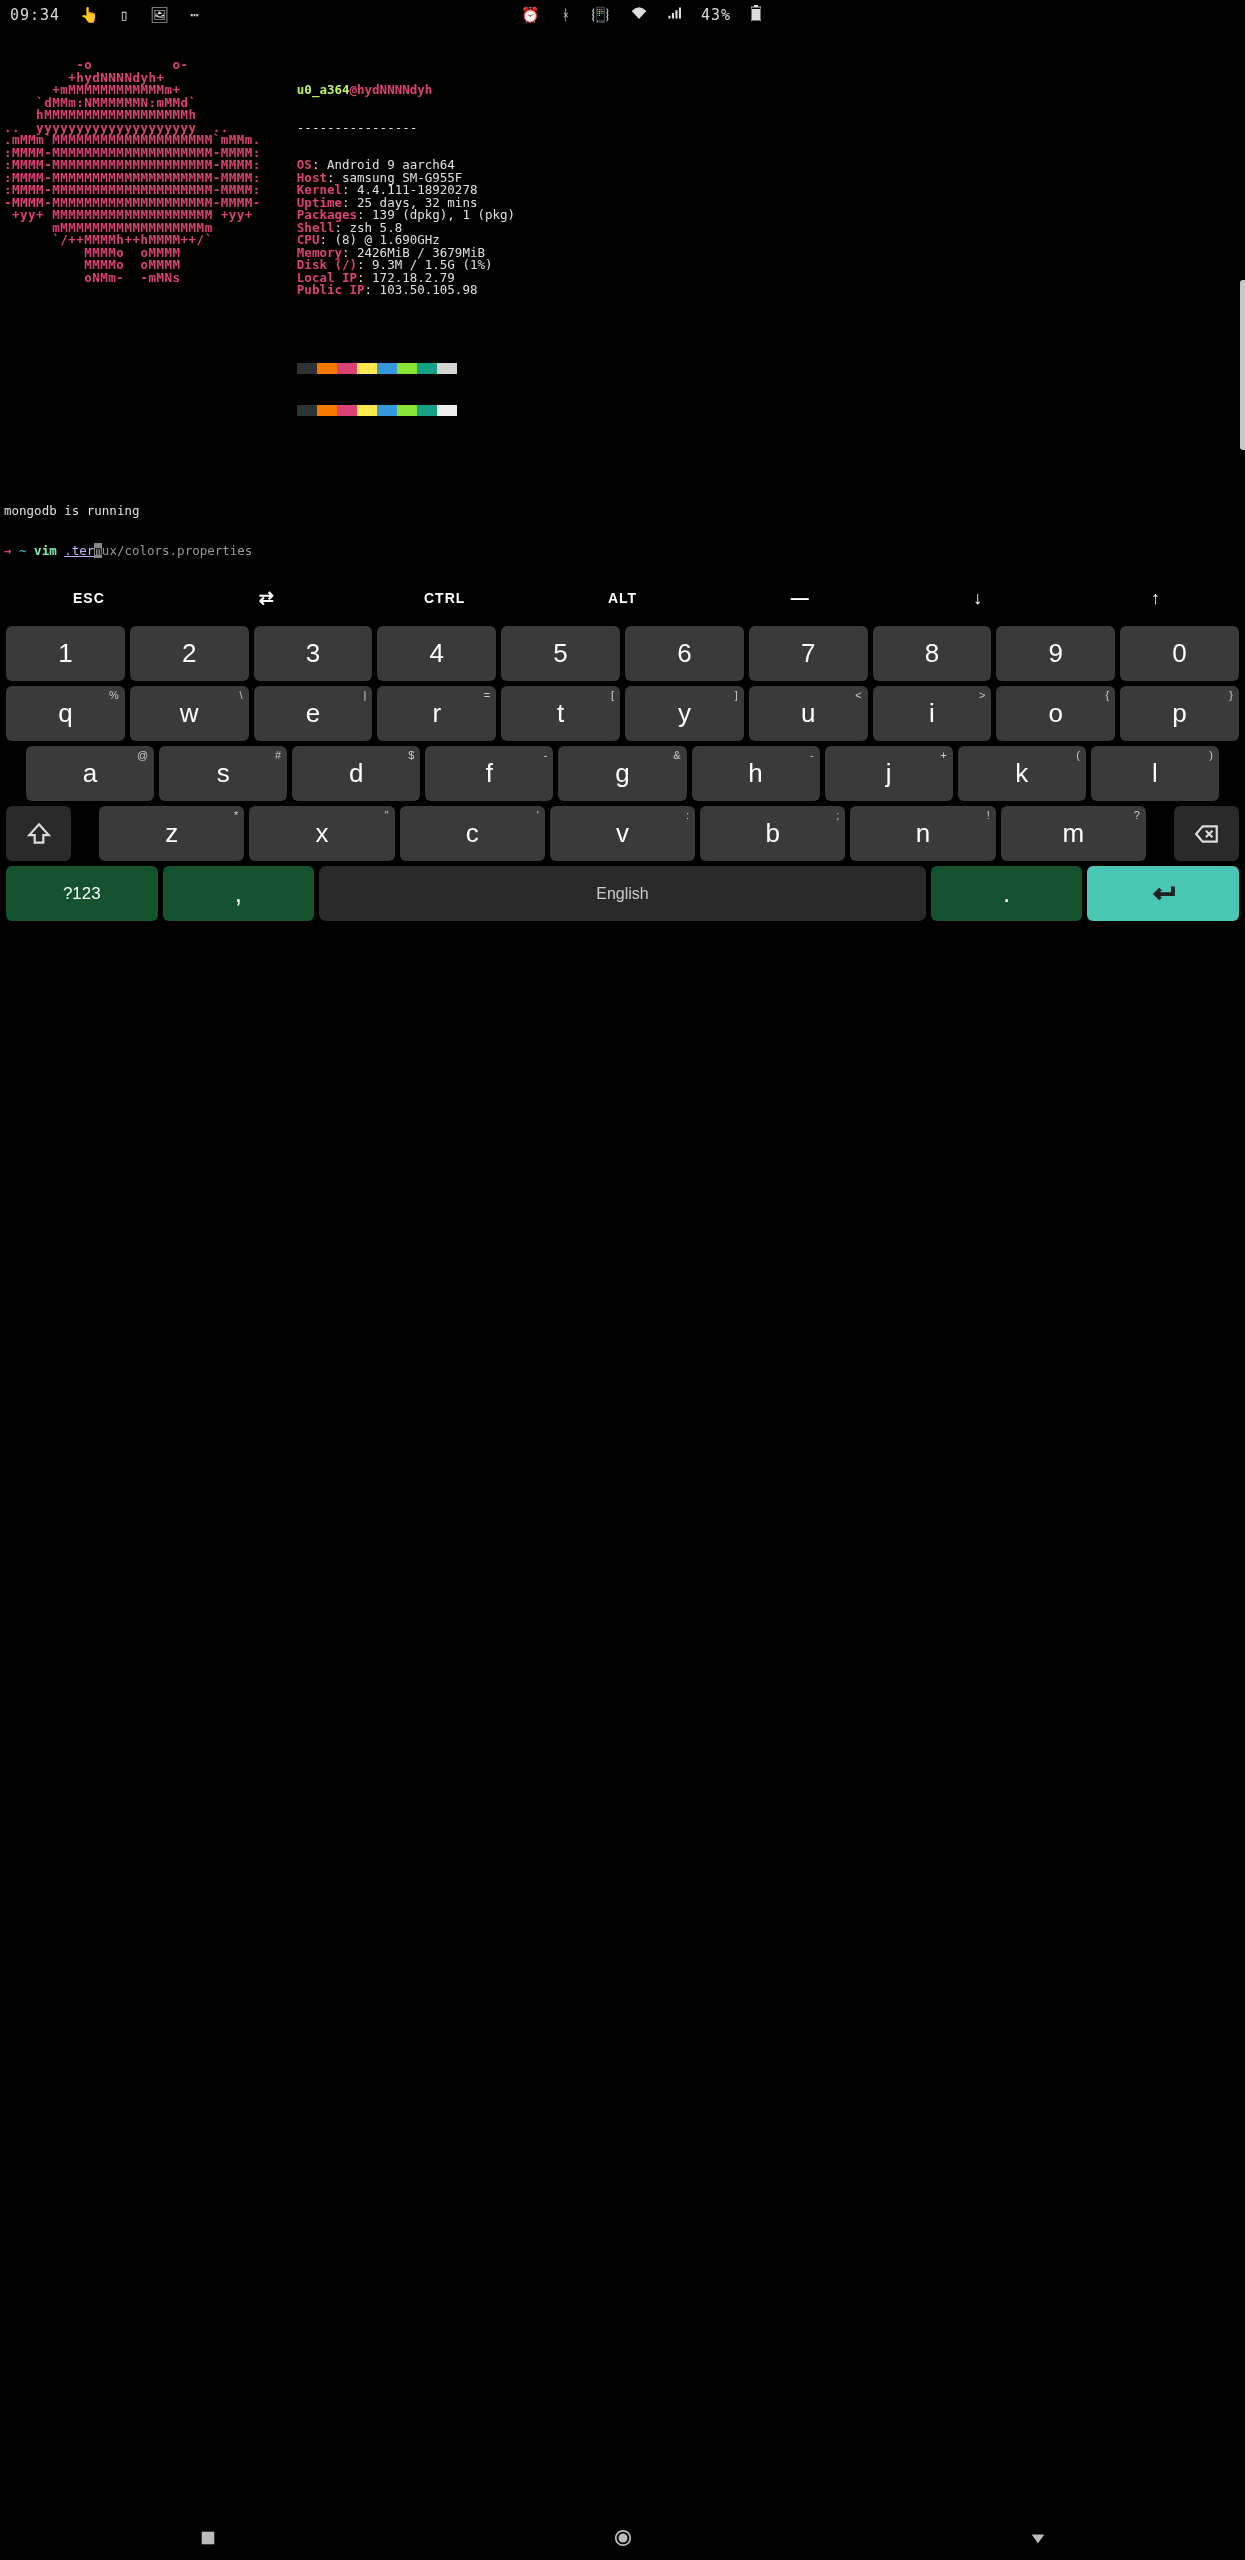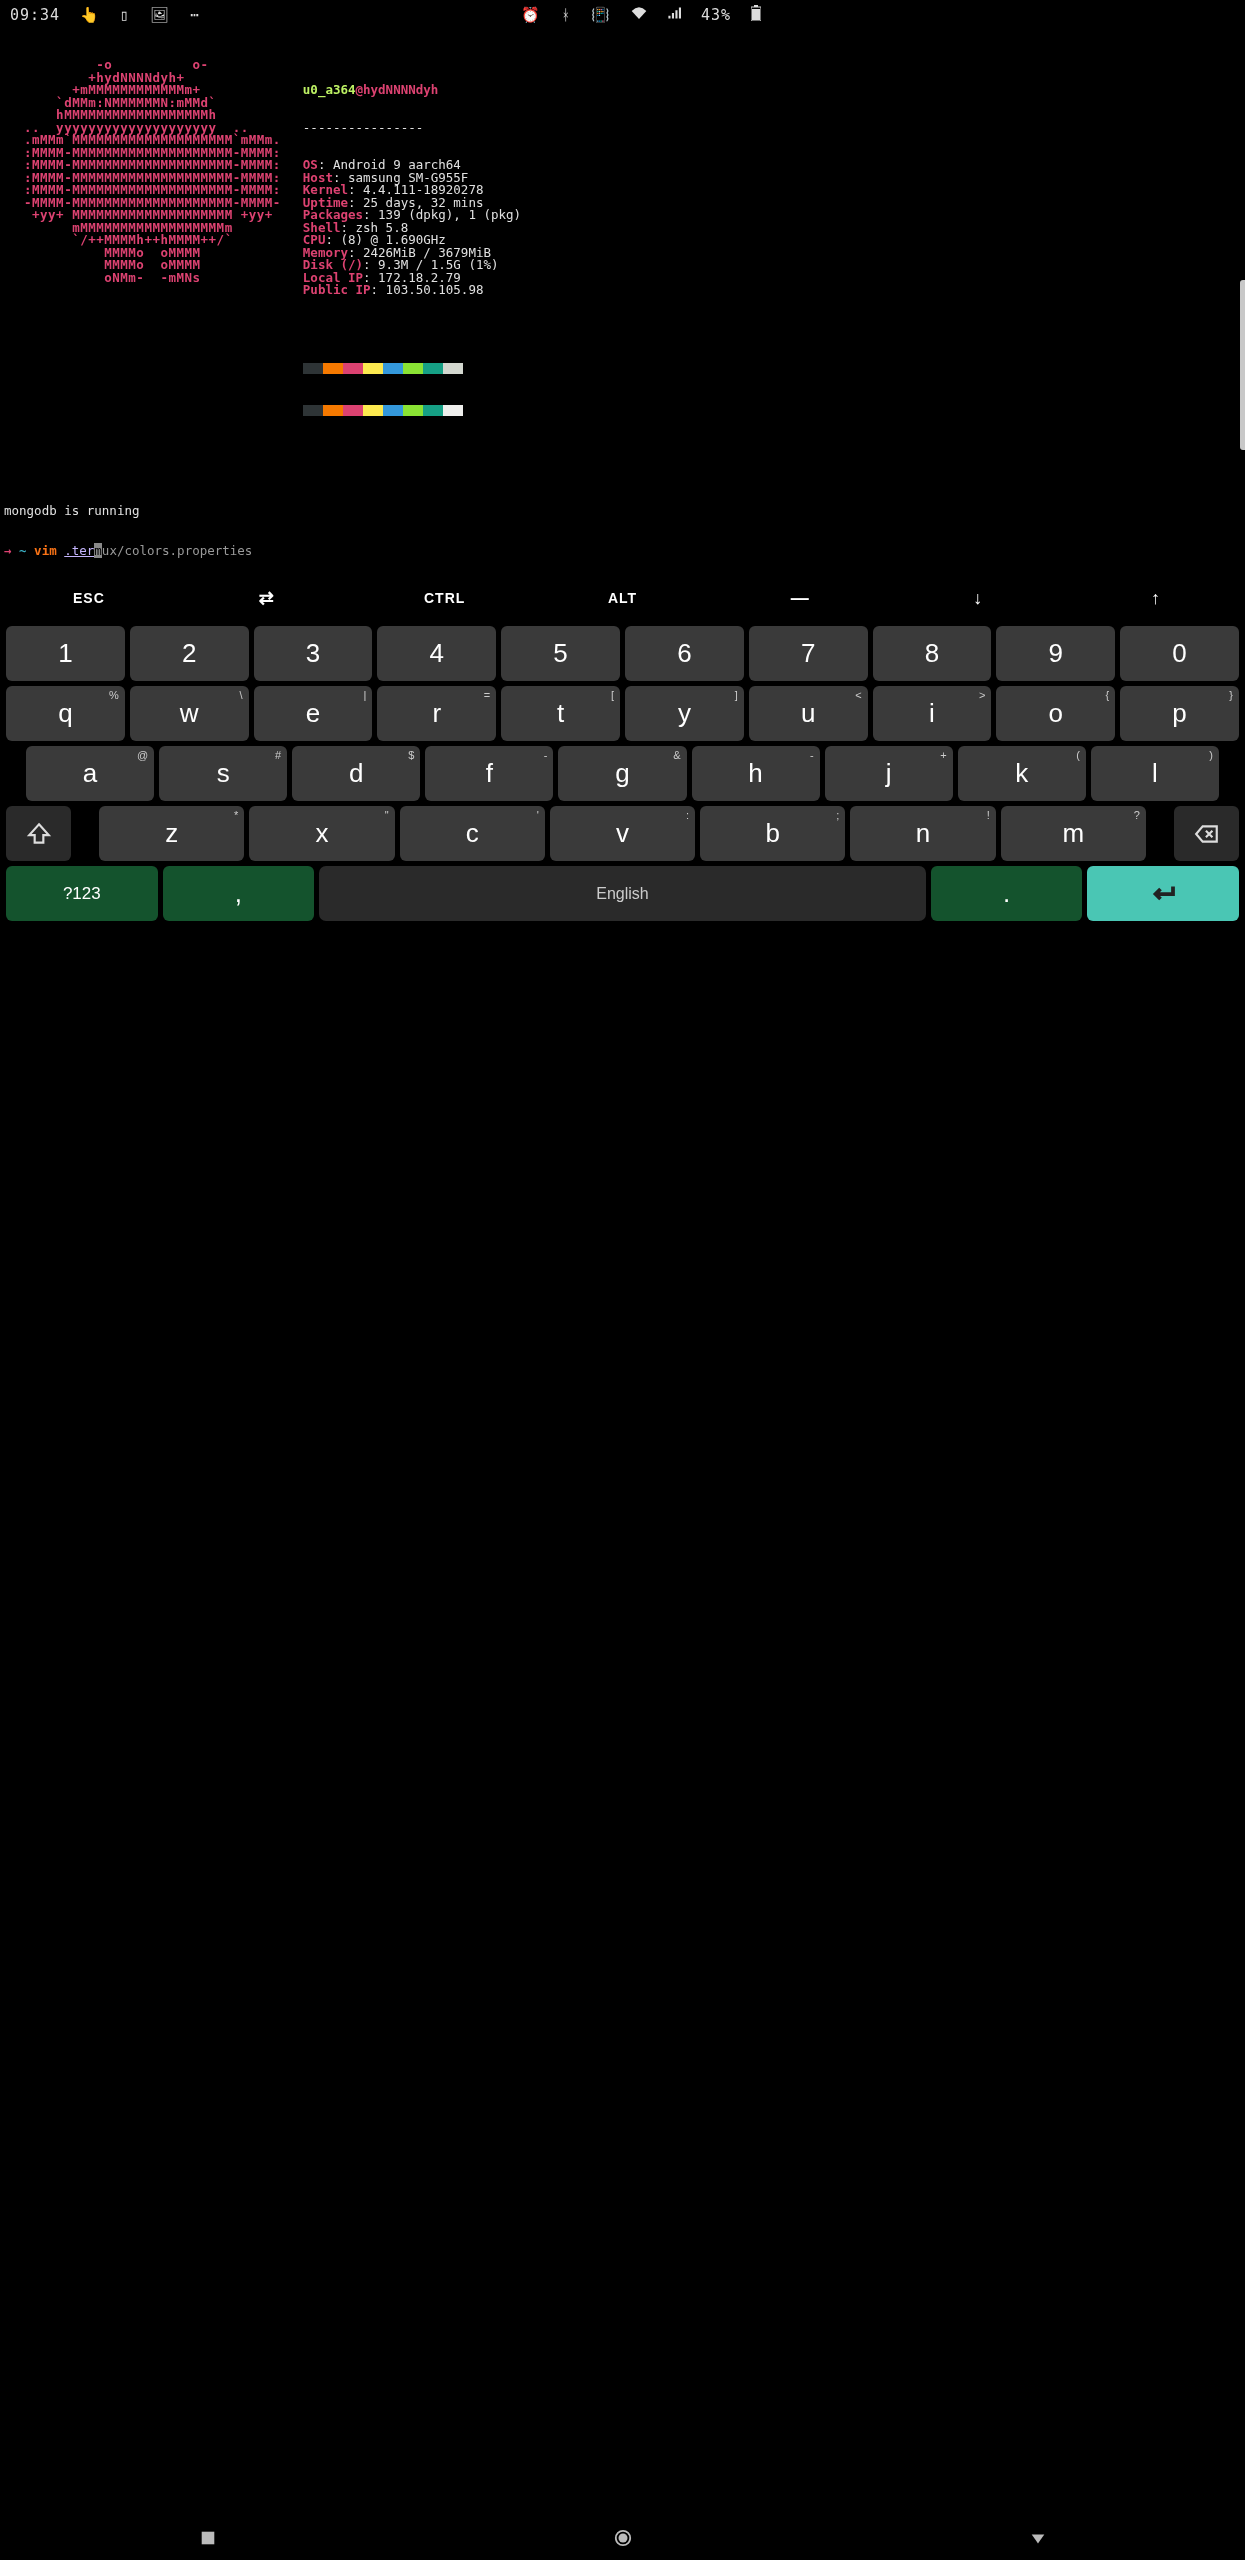--- a/index.html
+++ b/index.html
@@ -4,33 +4,33 @@
 <style>
   * { margin:0; padding:0; box-sizing:border-box; }
   html, body { width:771px; height:1585px; background:#000; font-family: monospace; overflow:hidden; color:#fff; }
   
   .statusbar { height:30px; display:flex; justify-content:space-between; align-items:center; padding:0 10px; font-size:15px; color:#ddd; letter-spacing:1px; }
   .statusbar .left, .statusbar .right { display:flex; align-items:center; gap:20px; }
   .statusbar .icon { display:inline-block; }
   
   .terminal { padding:4px 4px 0 4px; font-size:12.5px; line-height:1.0; white-space:pre; font-family: monospace; }
   .white { color:#e0e0e0; }
-  .neofetch { display:flex; gap:22px;margin-left:20px; }
+  .neofetch { display:flex; gap:36px; }
   .ascii { color:#dc4271; font-weight:bold; line-height:1.0; letter-spacing:0.5px;}
   .info { color:#e0e0e0; line-height:1.0; }
   .info .k { color:#dc4271; font-weight:bold;}
   .user-host .u { color:#bef264; font-weight:bold;text-align:center;}
   .user-host .at { color:#dc4271; font-weight:bold;}
   .user-host .h { color:#dc4271; font-weight:bold;}
   .palette { display:flex; margin-top:6px;}
   .palette div { width:20px; height:11px; }
   .prompt-line { font-size:12.5px; margin-top:3px; }
   .prompt-line .arrow { color:#dc4271; font-weight:bold;}
   .prompt-line .tilde { color:#3aaec2; font-weight:bold;}
-  .prompt-line .cmd { color:#f97316; font-weight:bold;}
+  .prompt-line .cmd { color:#86efac; font-weight:bold;}
   .prompt-line .arg { color:#999; }
   .prompt-line .argu { color:#c4b5fd; text-decoration:underline; }
   .cursor-block { background:#888; color:#000; }
   
   .scroll-ind { position:absolute; right:0; top:280px; width:5px; height:170px; background:#c8c8c8; border-radius:3px 0 0 3px; }
 
   
   .extrakeys { position:absolute; left:0; right:0; top:578px; height:40px; display:flex; justify-content:flex-end; align-items:center; color:#fff; font-family:Liberation Sans, sans-serif; font-size:14px; font-weight:600; letter-spacing:1px; }
   .extrakeys > div { flex:1; text-align:center; }
 

